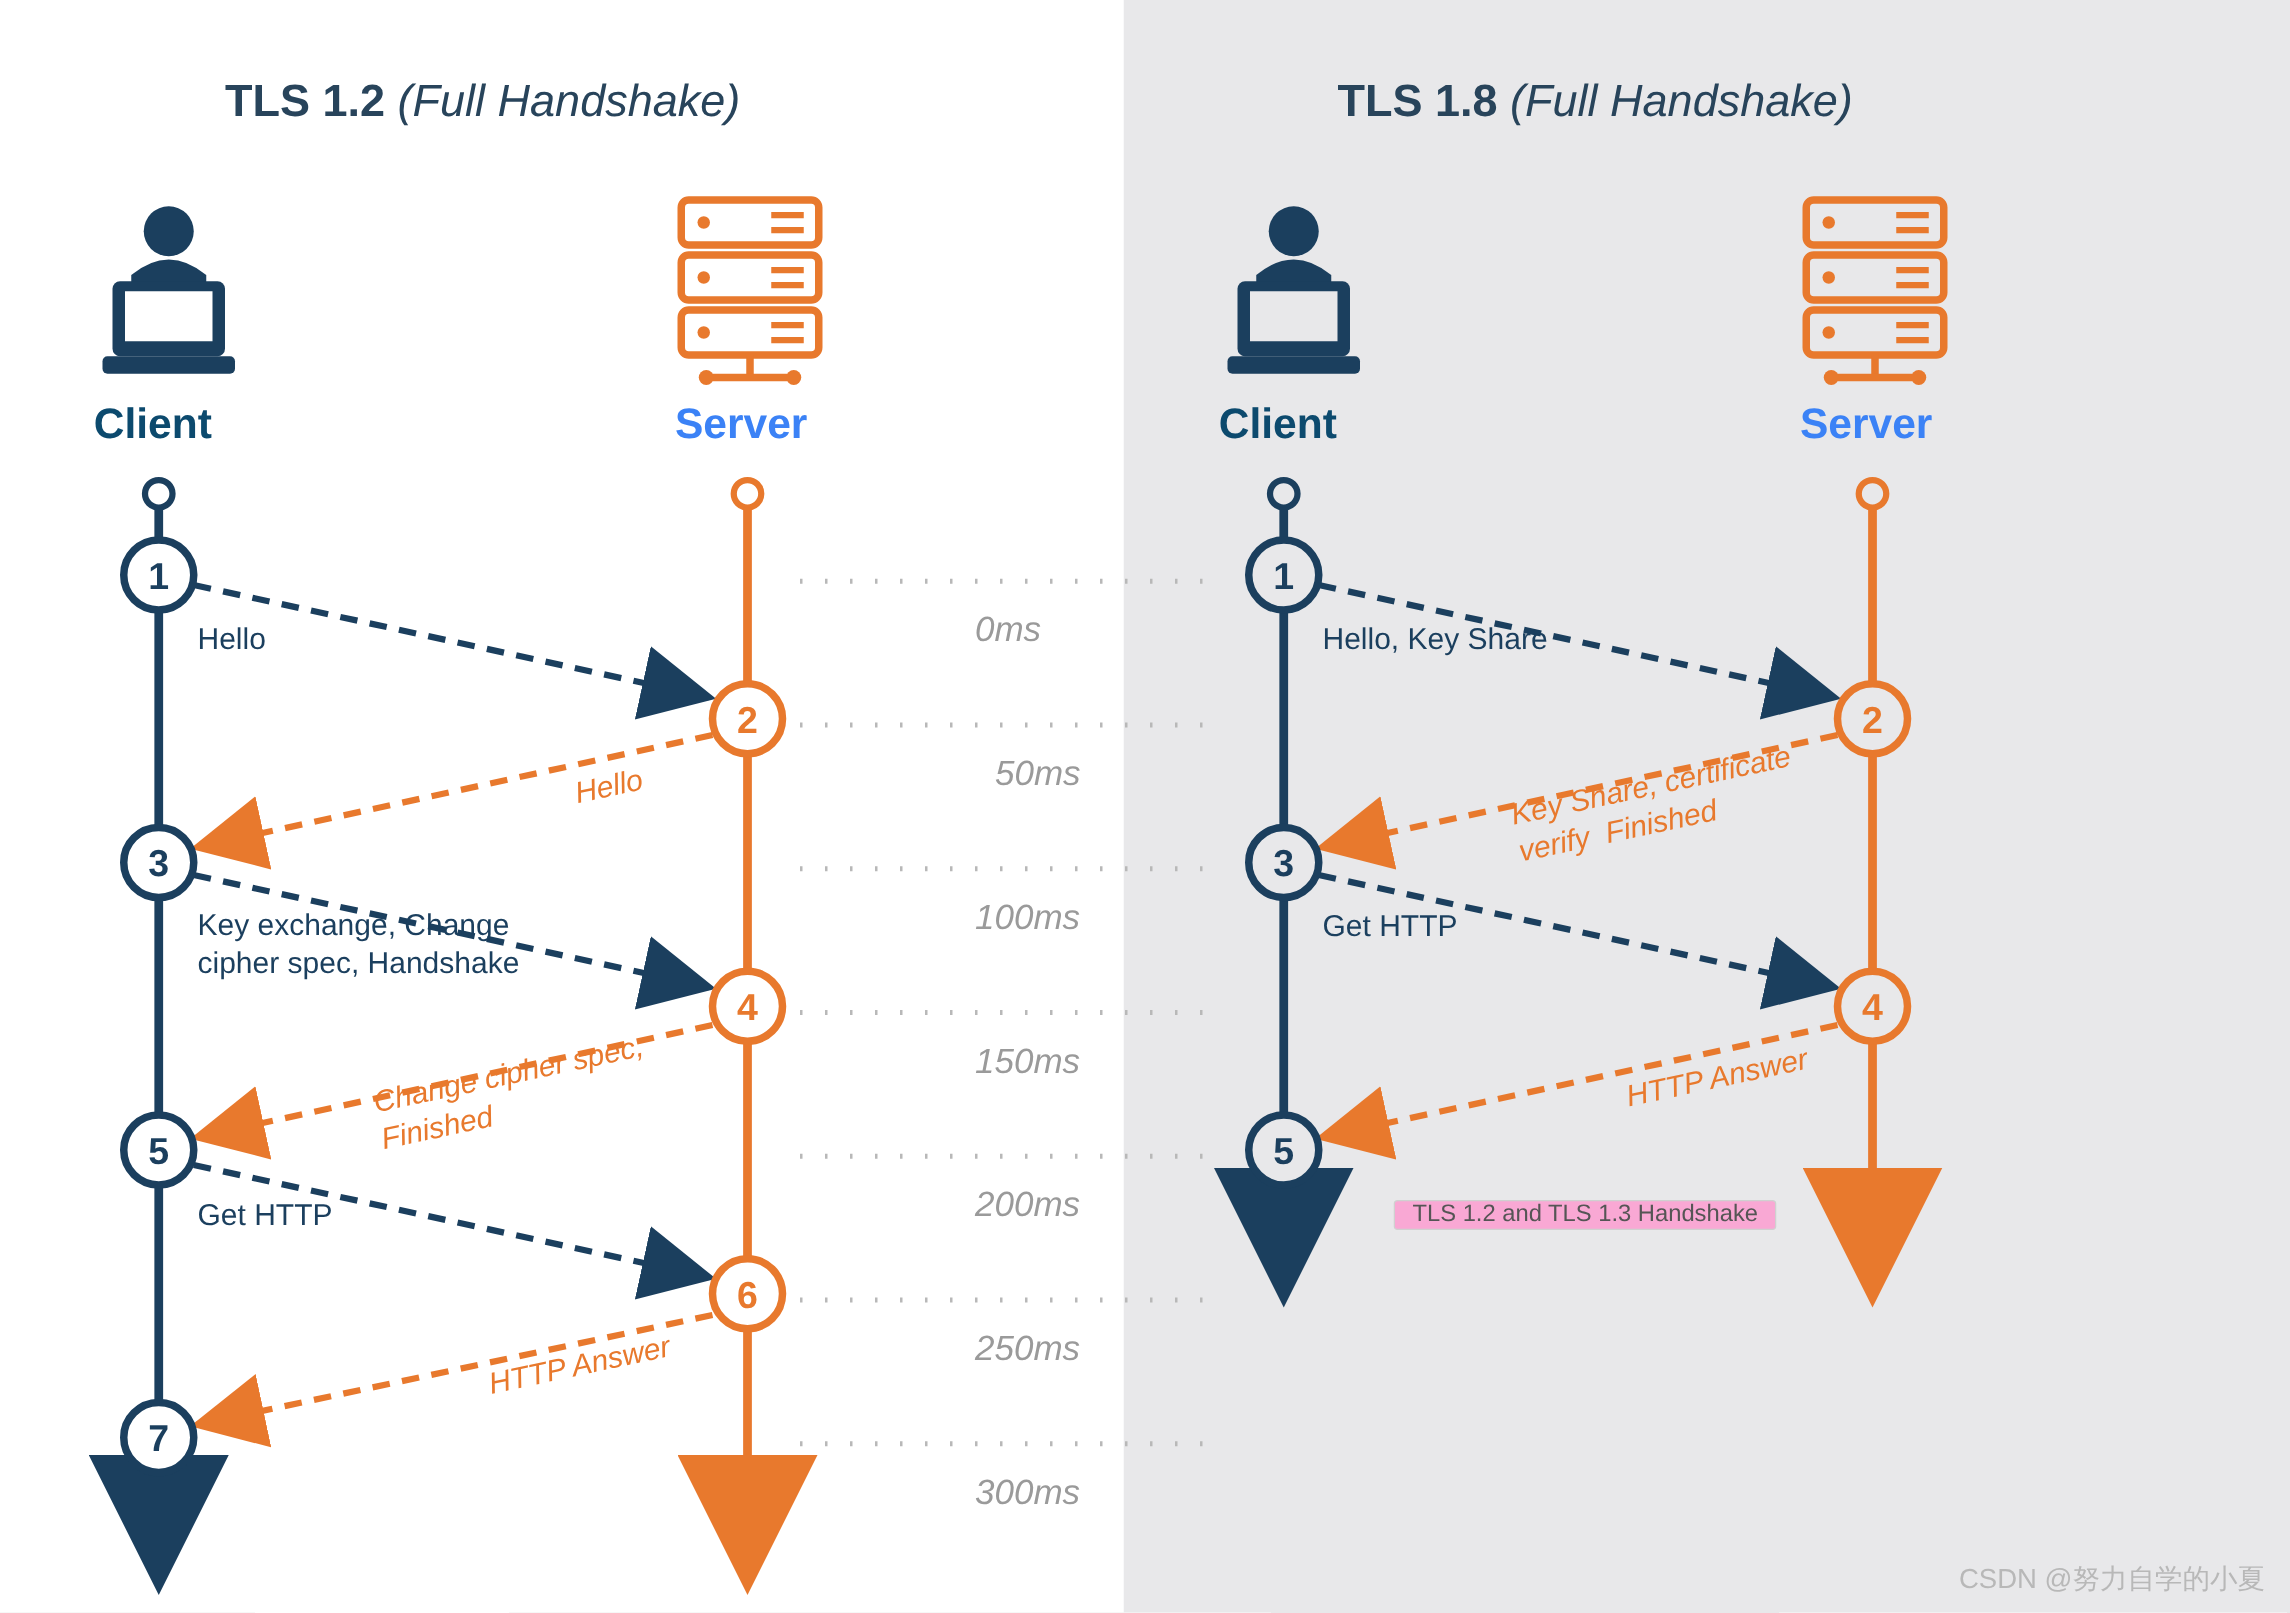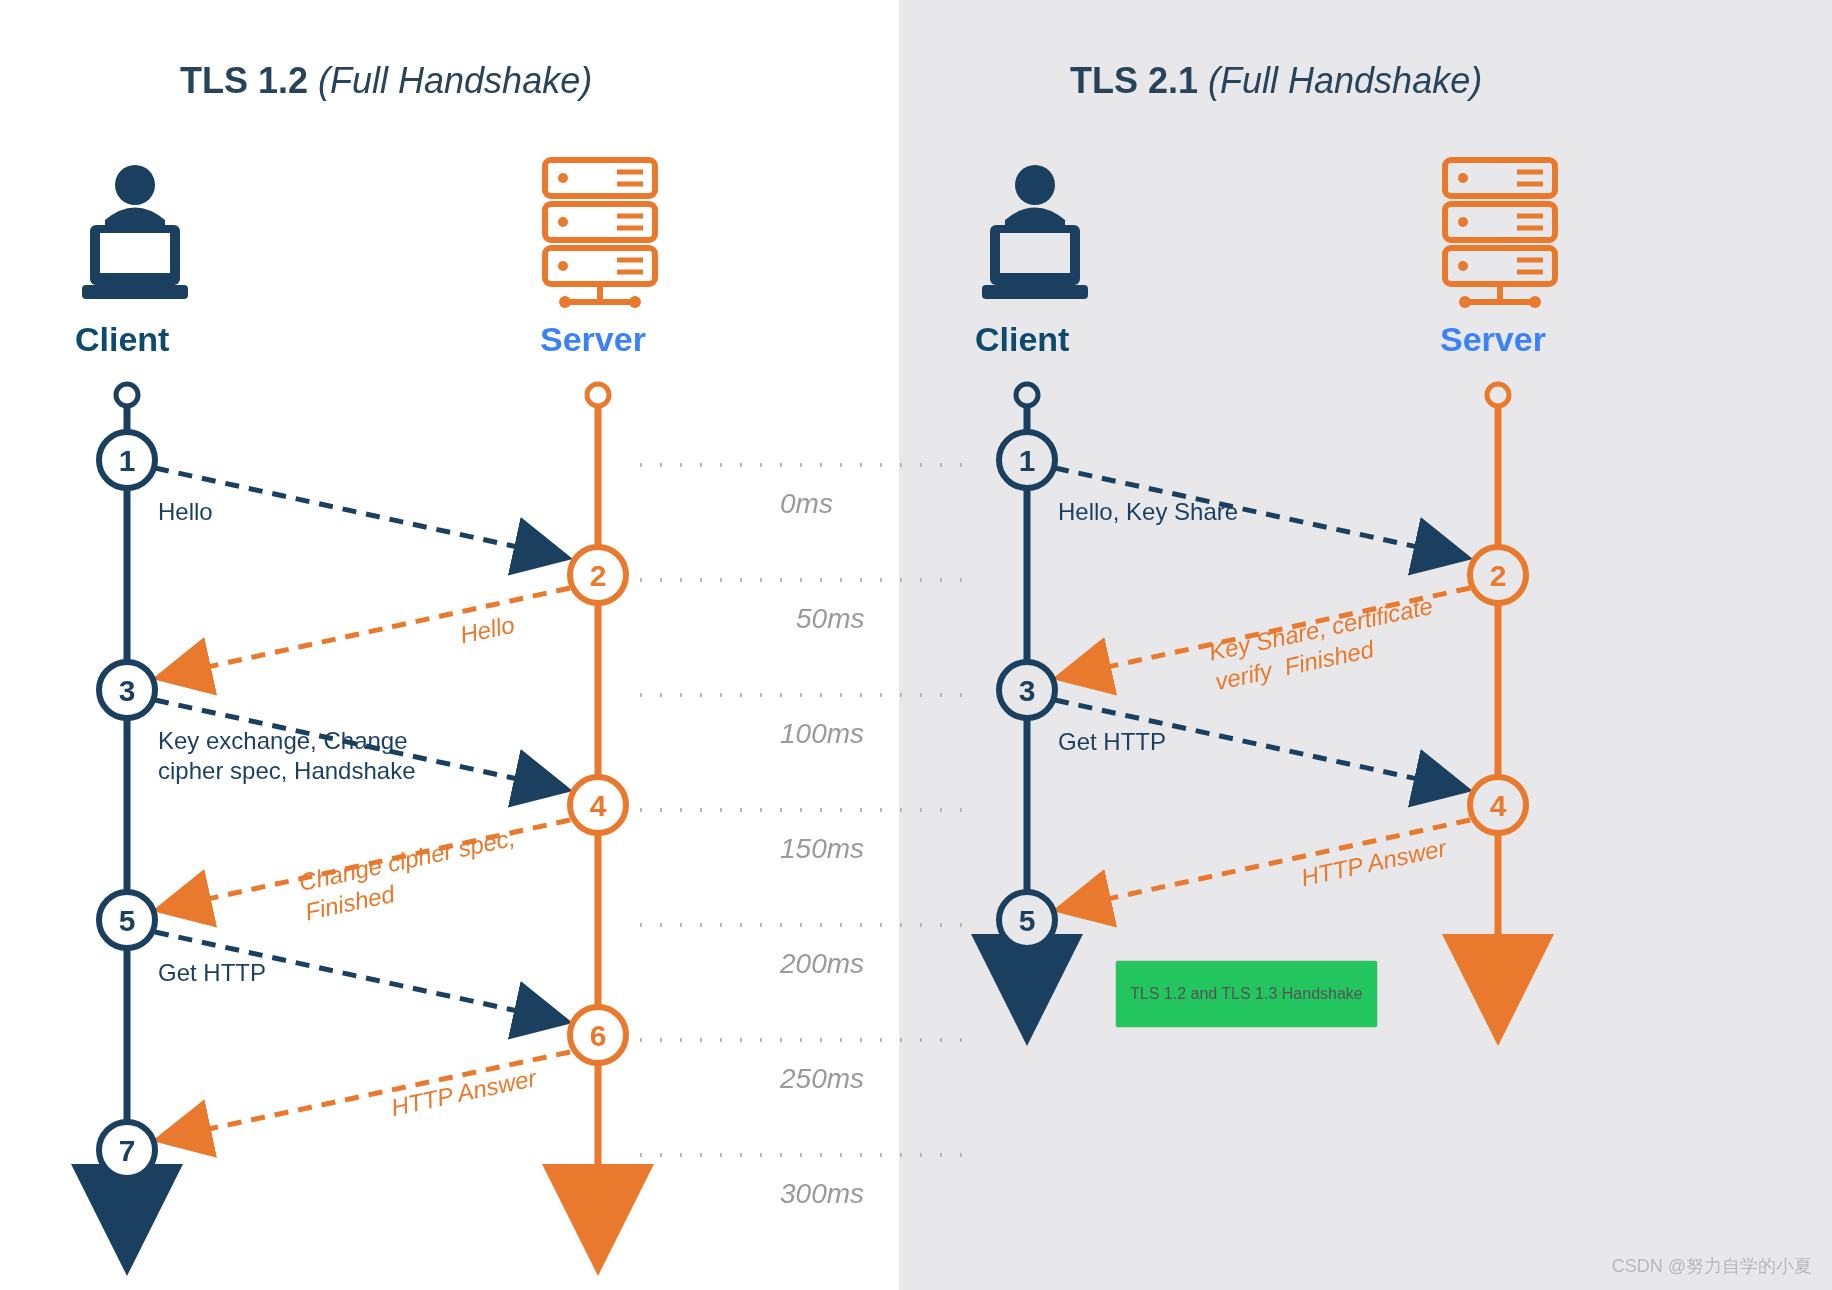--- a/index.html
+++ b/index.html
@@ -44,48 +44,48 @@
   .msg-label {
     position: absolute;
     font-size: 24px;
     line-height: 1.25;
     white-space: pre;
   }
   .msg-blue { color: #1b3f5e; }
   .msg-orange { color: #e8792d; font-style: italic; }
   .tooltip {
     position: absolute;
-    background: #22c55e;
+    background: #f9a8d4;
     border: 1px solid #d0d0d0;
     border-radius: 3px;
-    padding: 24px 14px;
-    font-size: 16px;
+    padding: 0 14px;
+    font-size: 19px;
     color: #555;
   }
   .watermark {
     position: absolute;
     right: 20px;
     bottom: 12px;
-    font-size: 18px;
+    font-size: 22px;
     color: #b8b8b8;
   }
   svg { position: absolute; top: 0; left: 0; }
 </style>
 </head>
 <body>
 
 <div class="panel panel-left"></div>
 <div class="panel panel-right"></div>
 
 <div class="title" style="left:180px">
   <span>TLS 1.2</span>
   <em>(Full Handshake)</em>
 </div>
 <div class="title" style="left:1070px">
-  <span>TLS 2.1</span>
+  <span>TLS 1.8</span>
   <em>(Full Handshake)</em>
 </div>
 
 <div class="actor-label client-label" style="left:75px; top:320px">Client</div>
 <div class="actor-label server-label" style="left:540px; top:320px">Server</div>
 <div class="actor-label client-label" style="left:975px; top:320px">Client</div>
 <div class="actor-label server-label" style="left:1440px; top:320px">Server</div>
 
 <svg width="1832" height="1290">
   <defs>

